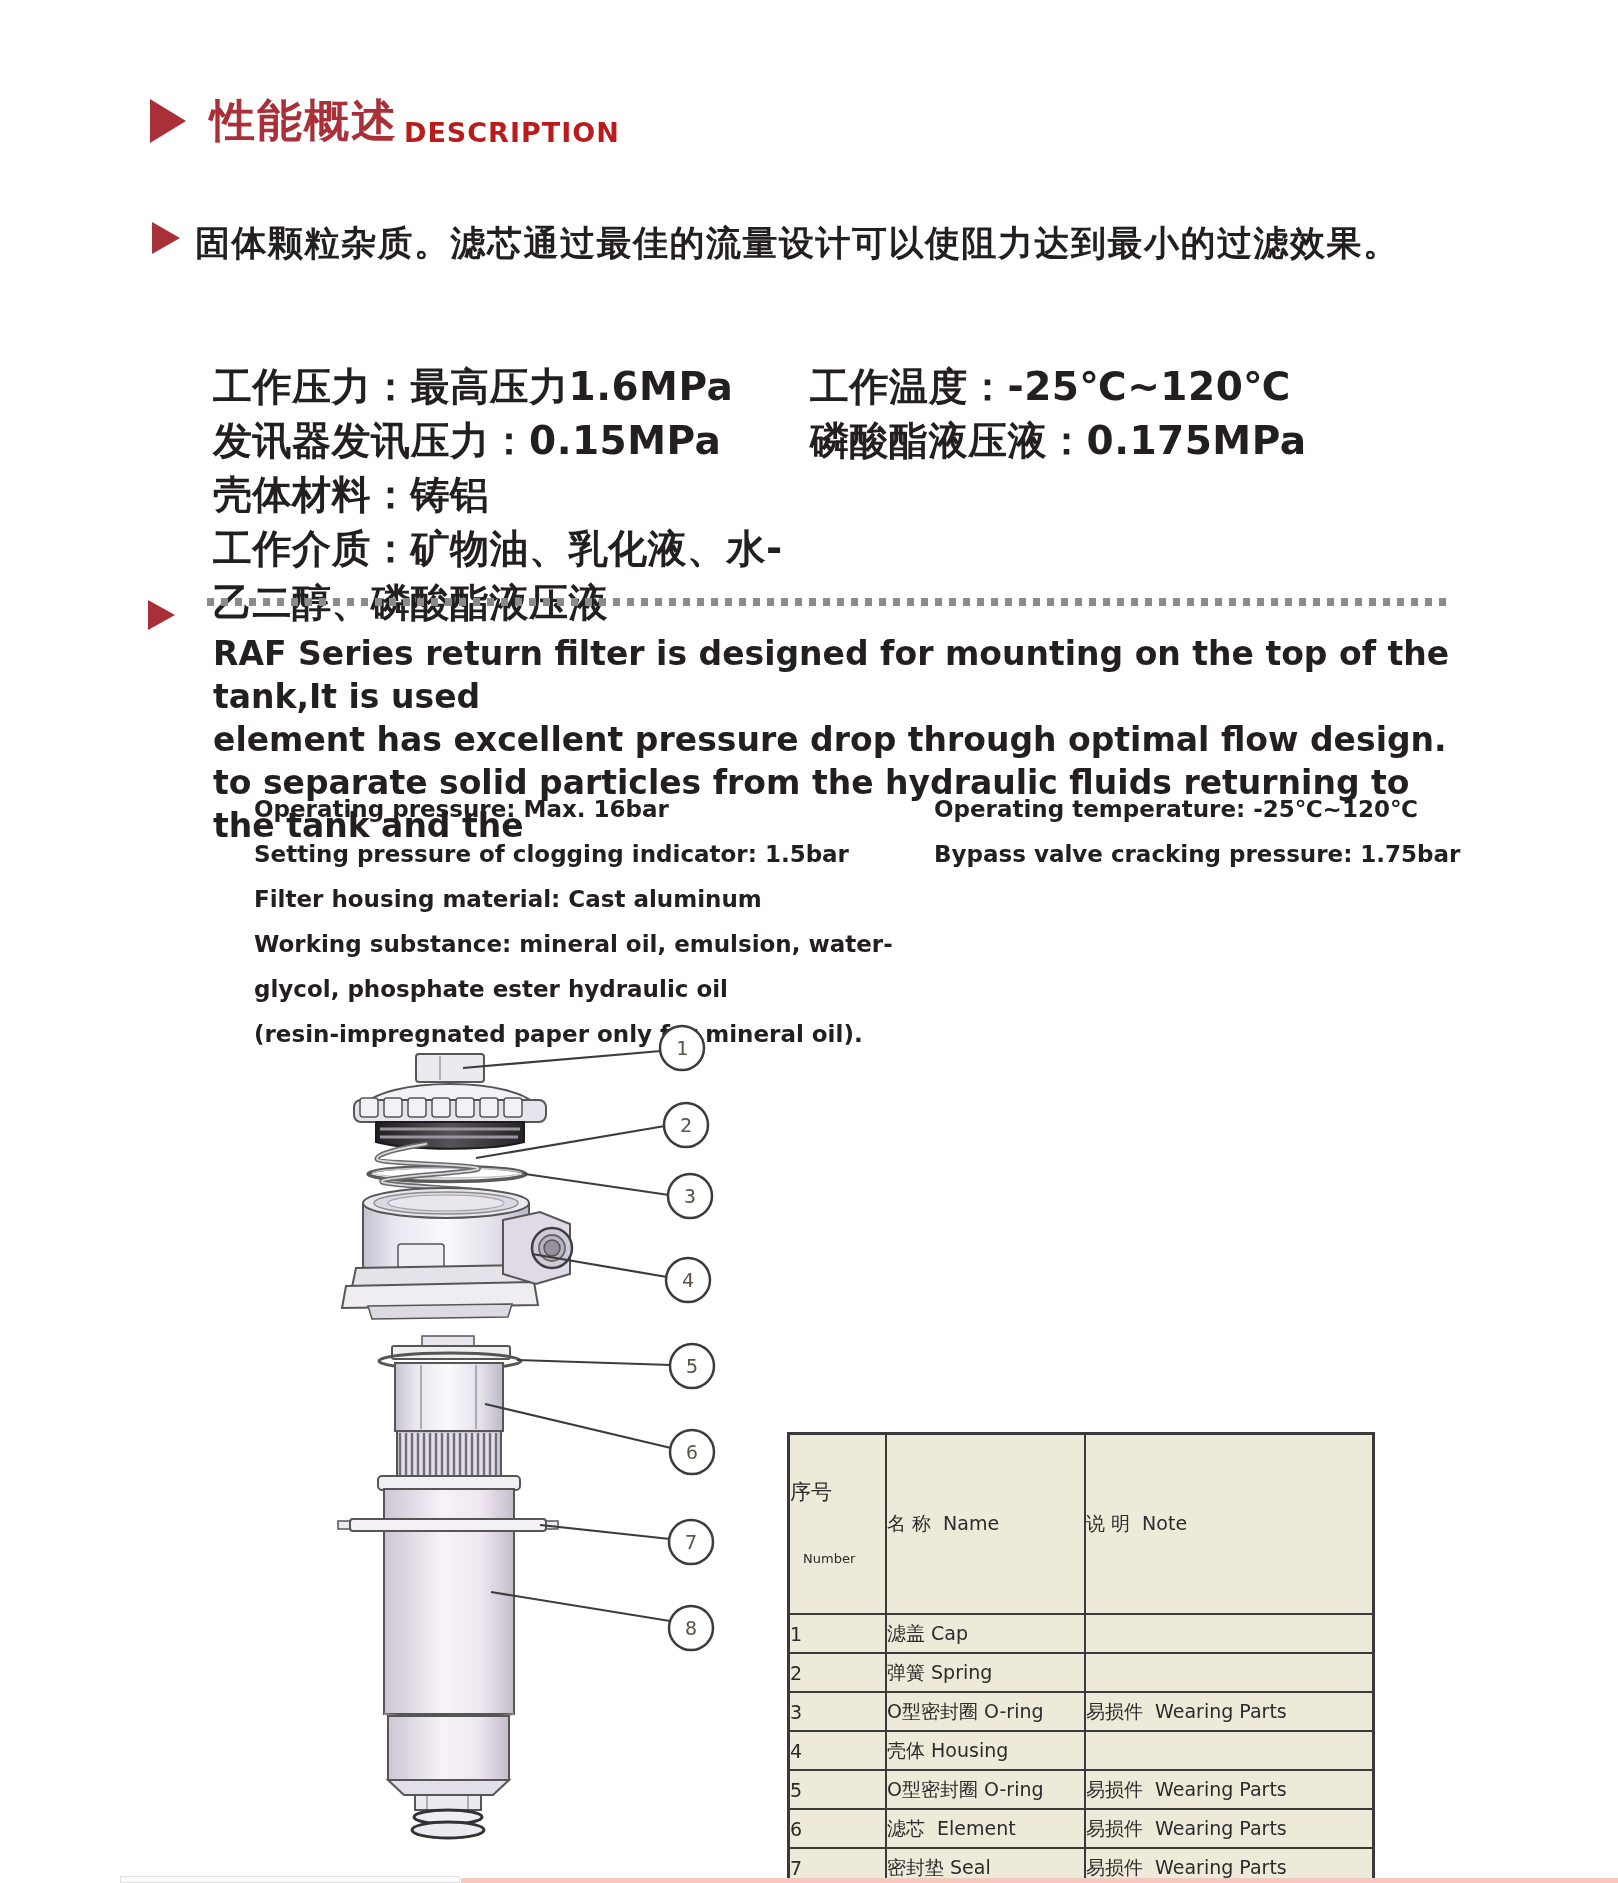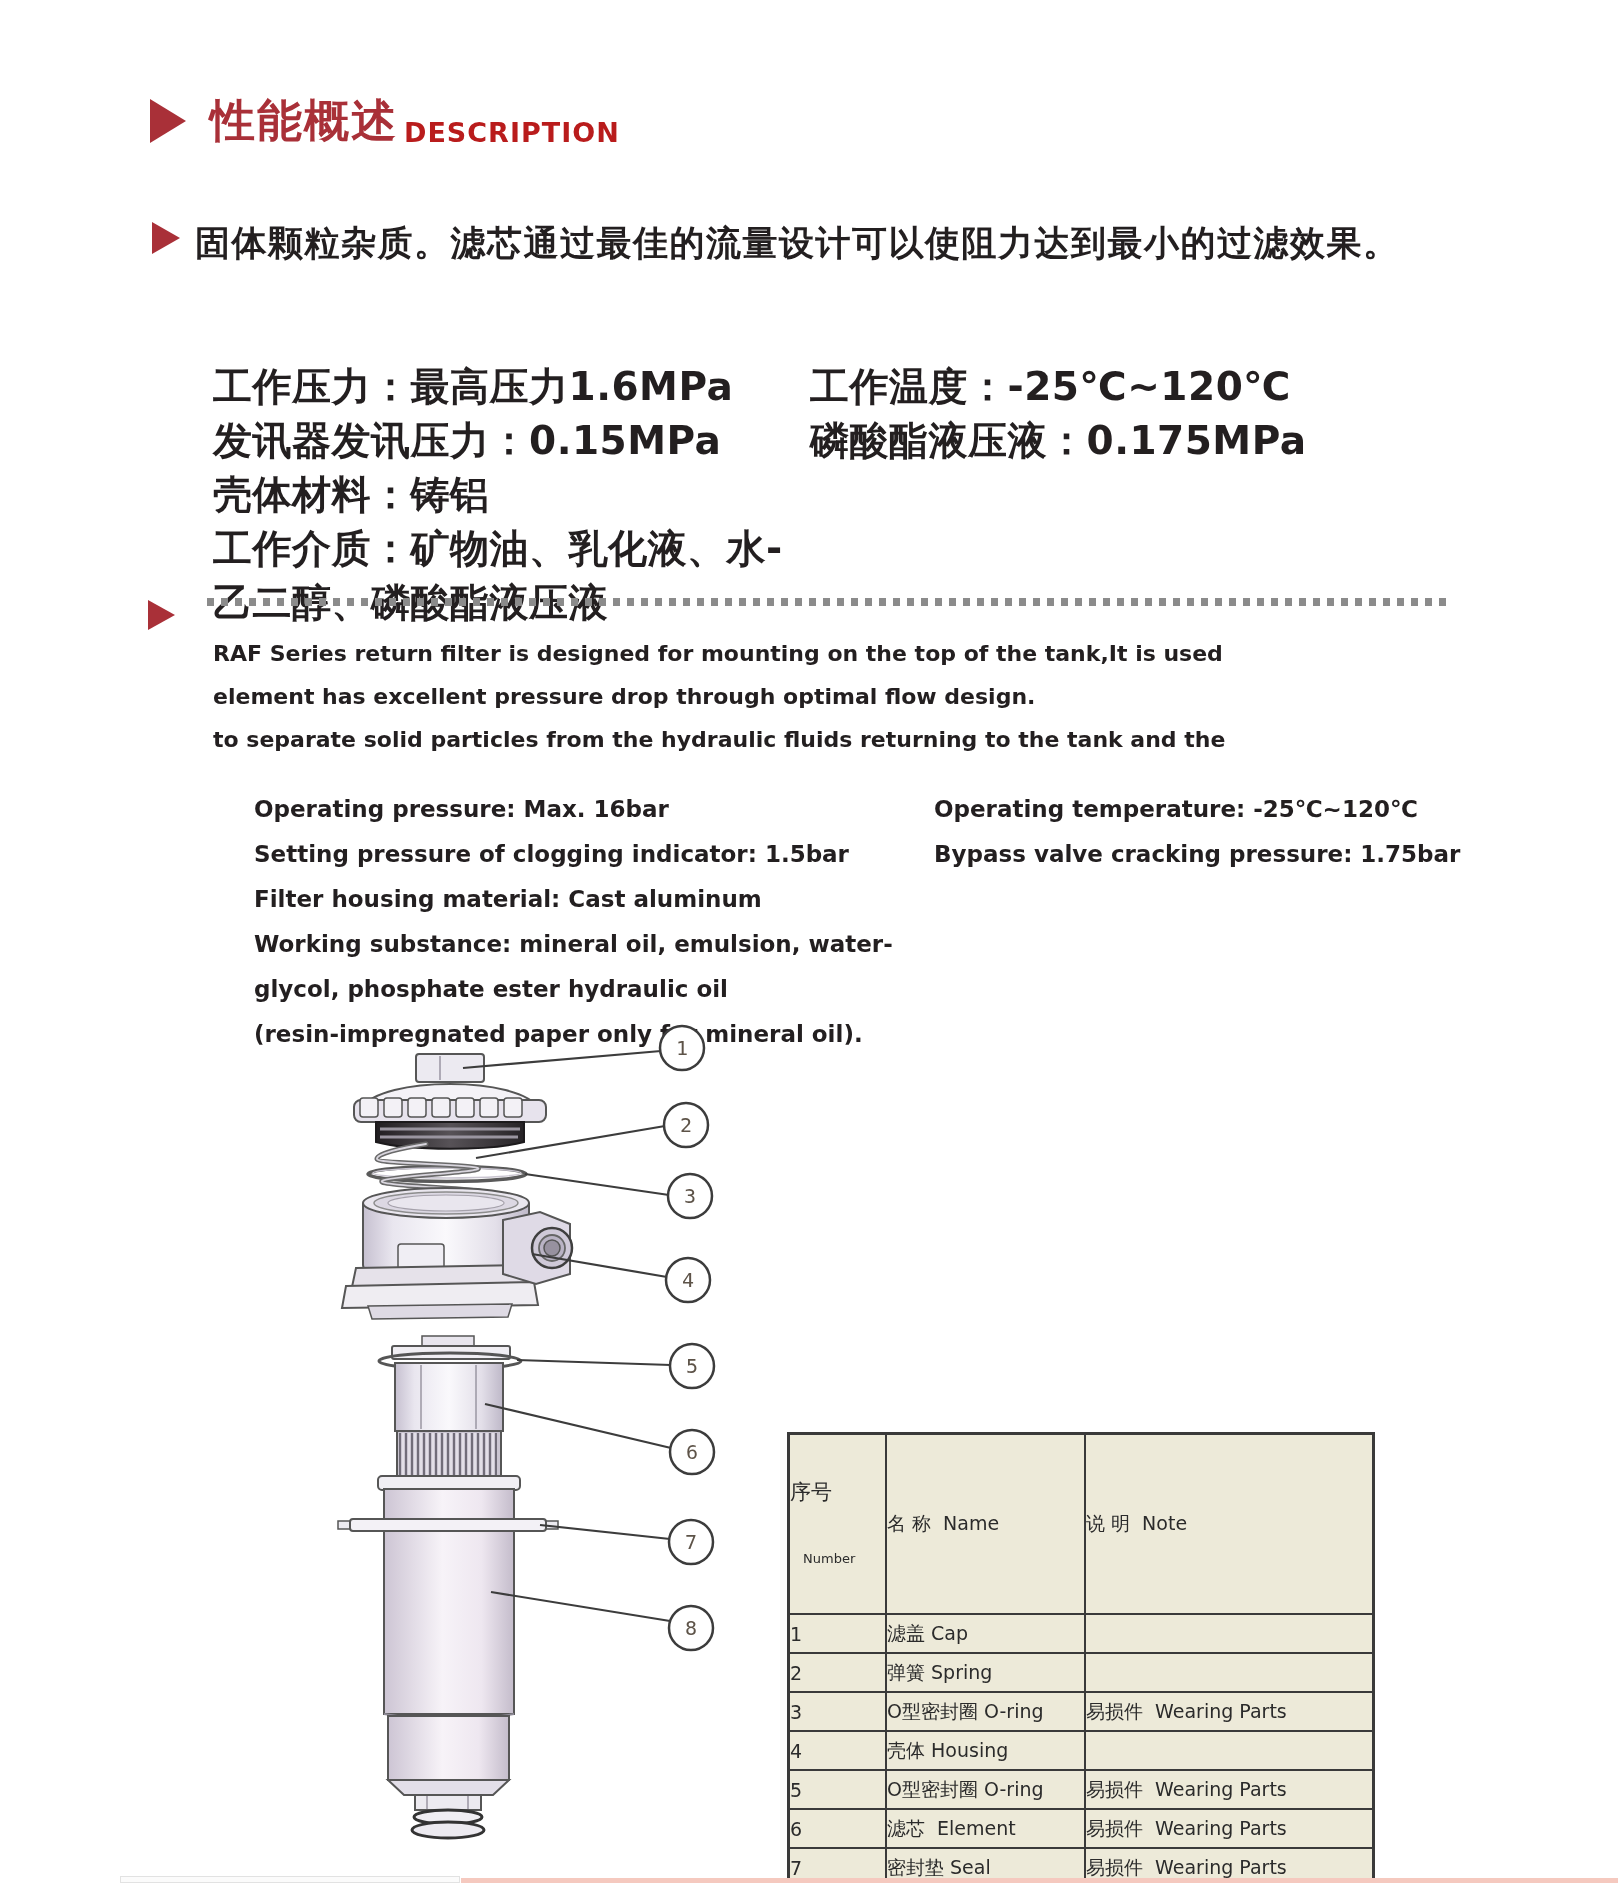--- a/index.html
+++ b/index.html
@@ -23,21 +23,21 @@
   .intro-zh { position:absolute; left:195px; top:210px; font-size:35px; font-weight:bold; line-height:67px; letter-spacing:1.5px; width:1300px; }
 
   .specs-zh { position:absolute; left:213px; top:360px; font-size:39px; font-weight:bold; line-height:54px; letter-spacing:0.5px; }
   .specs-zh .row { display:flex; }
   .specs-zh .l { width:597px; }
 
   .divider { position:absolute; left:207px; top:598px; width:1243px; height:8px;
     background:repeating-linear-gradient(to right,#8b8b8b 0 7px,transparent 7px 14px); }
   .div-arrow { position:absolute; left:148px; top:600px; }
 
-  .intro-en { position:absolute; left:213px; top:632px; font-size:22px; font-weight:bold; line-height:43px; width:1250px; }
+  .intro-en { position:absolute; left:213px; top:632px; font-size:33px; font-weight:bold; line-height:43px; width:1250px; }
 
   .specs-en { position:absolute; left:215px; top:787px; font-size:23px; font-weight:bold; line-height:45px; }
   .specs-en .row { display:flex;margin-left:39px; }
   .specs-en .l { width:680px; }
 
   .drawing-wrap { position:absolute; left:280px; top:1016px; width:500px; height:856px; }
 
   .parts-table { position:absolute; left:787px; top:1432px; width:580px;
     border-collapse:collapse; background:#edead9; table-layout:fixed;
     font-weight:normal; color:#2b2b2b; }

